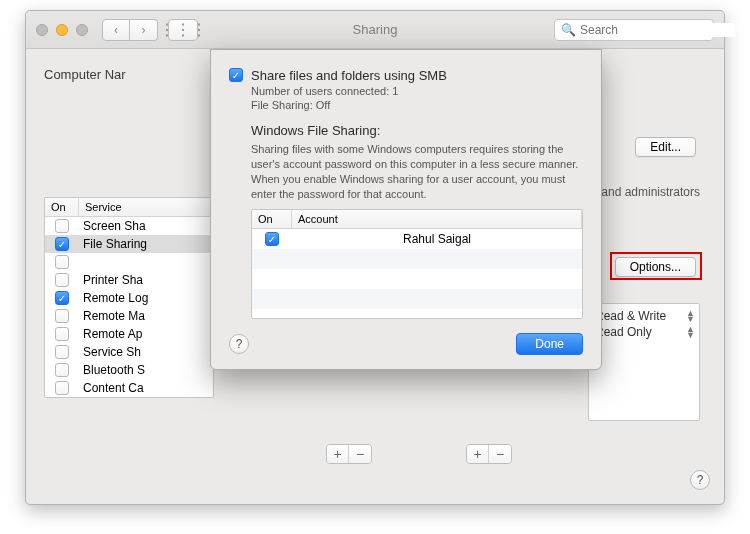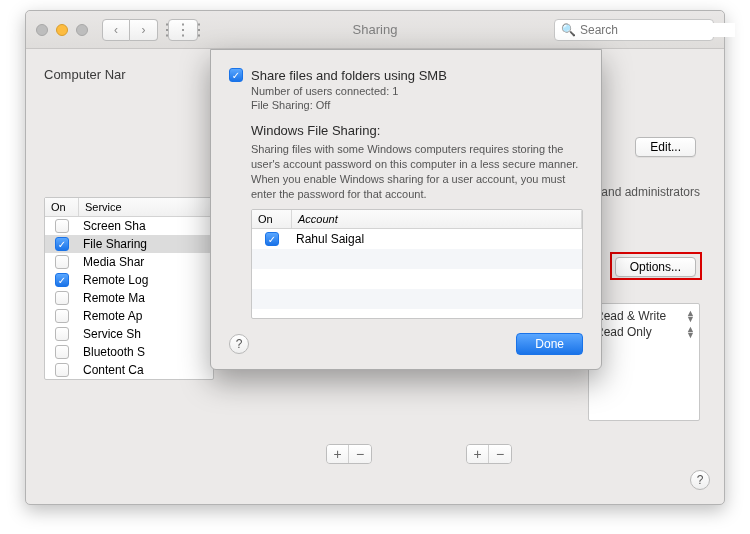--- a/index.html
+++ b/index.html
@@ -62,24 +62,24 @@
   .modal { position:absolute; left:184px; top:38px; width:392px; background:#eceae9; border:1px solid #acacac; border-radius:0 0 6px 6px; box-shadow:0 12px 30px rgba(0,0,0,.35); padding:14px 18px 14px; }
   .modal .row { display:flex; align-items:flex-start; gap:8px; margin-top:4px; }
   .modal .lab { font-size:13px; color:#2a2a2a; }
   .modal .sub { font-size:11px; color:#555; margin-left:22px; margin-top:2px; }
   .modal .section-title { font-size:13px; color:#2a2a2a; margin:12px 0 4px 22px; }
   .modal .desc { font-size:11px; color:#555; margin:0 0 8px 22px; line-height:1.35; }
   .modal .acct-table { margin-left:22px; border:1px solid #c7c7c7; background:#fff; border-radius:2px; height:110px; overflow:hidden; }
   .modal .acct-head { display:flex; font-size:11px; border-bottom:1px solid #d3d3d3; background:linear-gradient(#fbfbfb,#f1f1f1); }
   .modal .acct-head div{ padding:3px 6px; border-right:1px solid #d8d8d8; }
   .a-on{ width:40px; }
-  .a-acc{ flex:1;font-style:italic; }
+  .a-acc{ flex:1; }
   .modal .acct-row { display:flex; align-items:center; font-size:12px; height:20px; }
   .modal .acct-row .cb{ width:40px; display:flex; justify-content:center;}
-  .modal .acct-row .nm{ flex:1; padding:0 4px; }
+  .modal .acct-row .nm{ flex:1; padding:0 4px;text-align:center; }
   .modal .acct-row.alt { background:#f4f6f9; }
   .modal .footer { display:flex; justify-content:space-between; align-items:center; margin-top:14px; }
   .done-btn { background:linear-gradient(#5aa7ff,#1a73e8); color:#fff; border:1px solid #1a73e8; border-radius:4px; font-size:12px; padding:3px 18px; }
 </style>
 </head>
 <body>
 
 <div class="outer">
   <div class="titlebar">
     <div class="traffic">
@@ -129,21 +129,26 @@
               <span class="checkbox on">
                 <span>✓</span>
               </span>
             </div>
             <div class="nm">File Sharing</div>
           </div>
           <div class="svc-row">
             <div class="cb">
               <span class="checkbox"></span>
             </div>
-            <div class="nm">Media Shar</div>
+          </div>
+          <div class="svc-row">
+            <div class="cb">
+              <span class="checkbox"></span>
+            </div>
+            <div class="nm">Printer Sha</div>
           </div>
           <div class="svc-row">
             <div class="cb">
               <span class="checkbox on">
                 <span>✓</span>
               </span>
             </div>
             <div class="nm">Remote Log</div>
           </div>
           <div class="svc-row">

